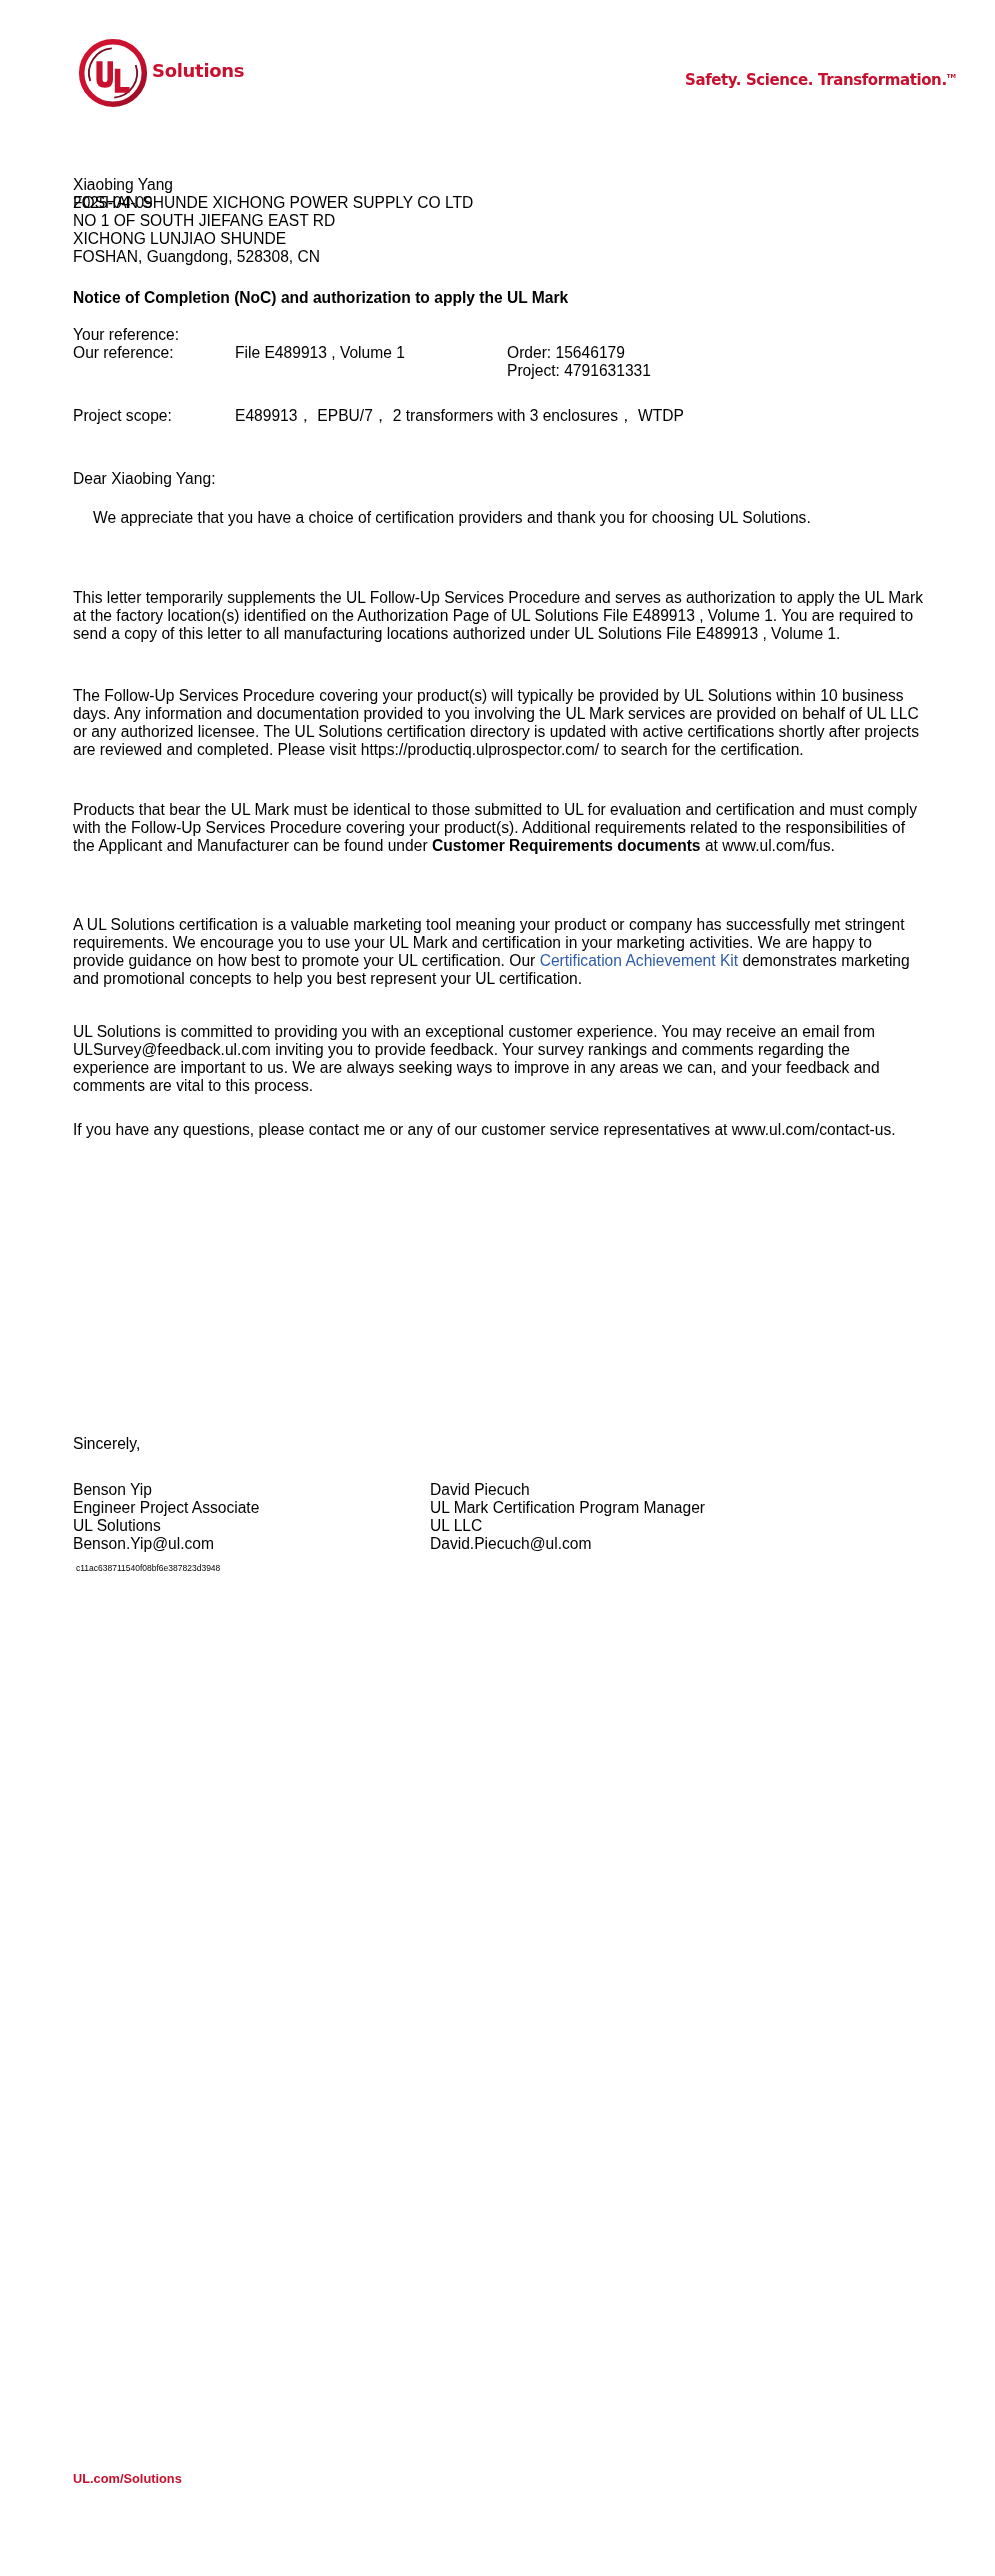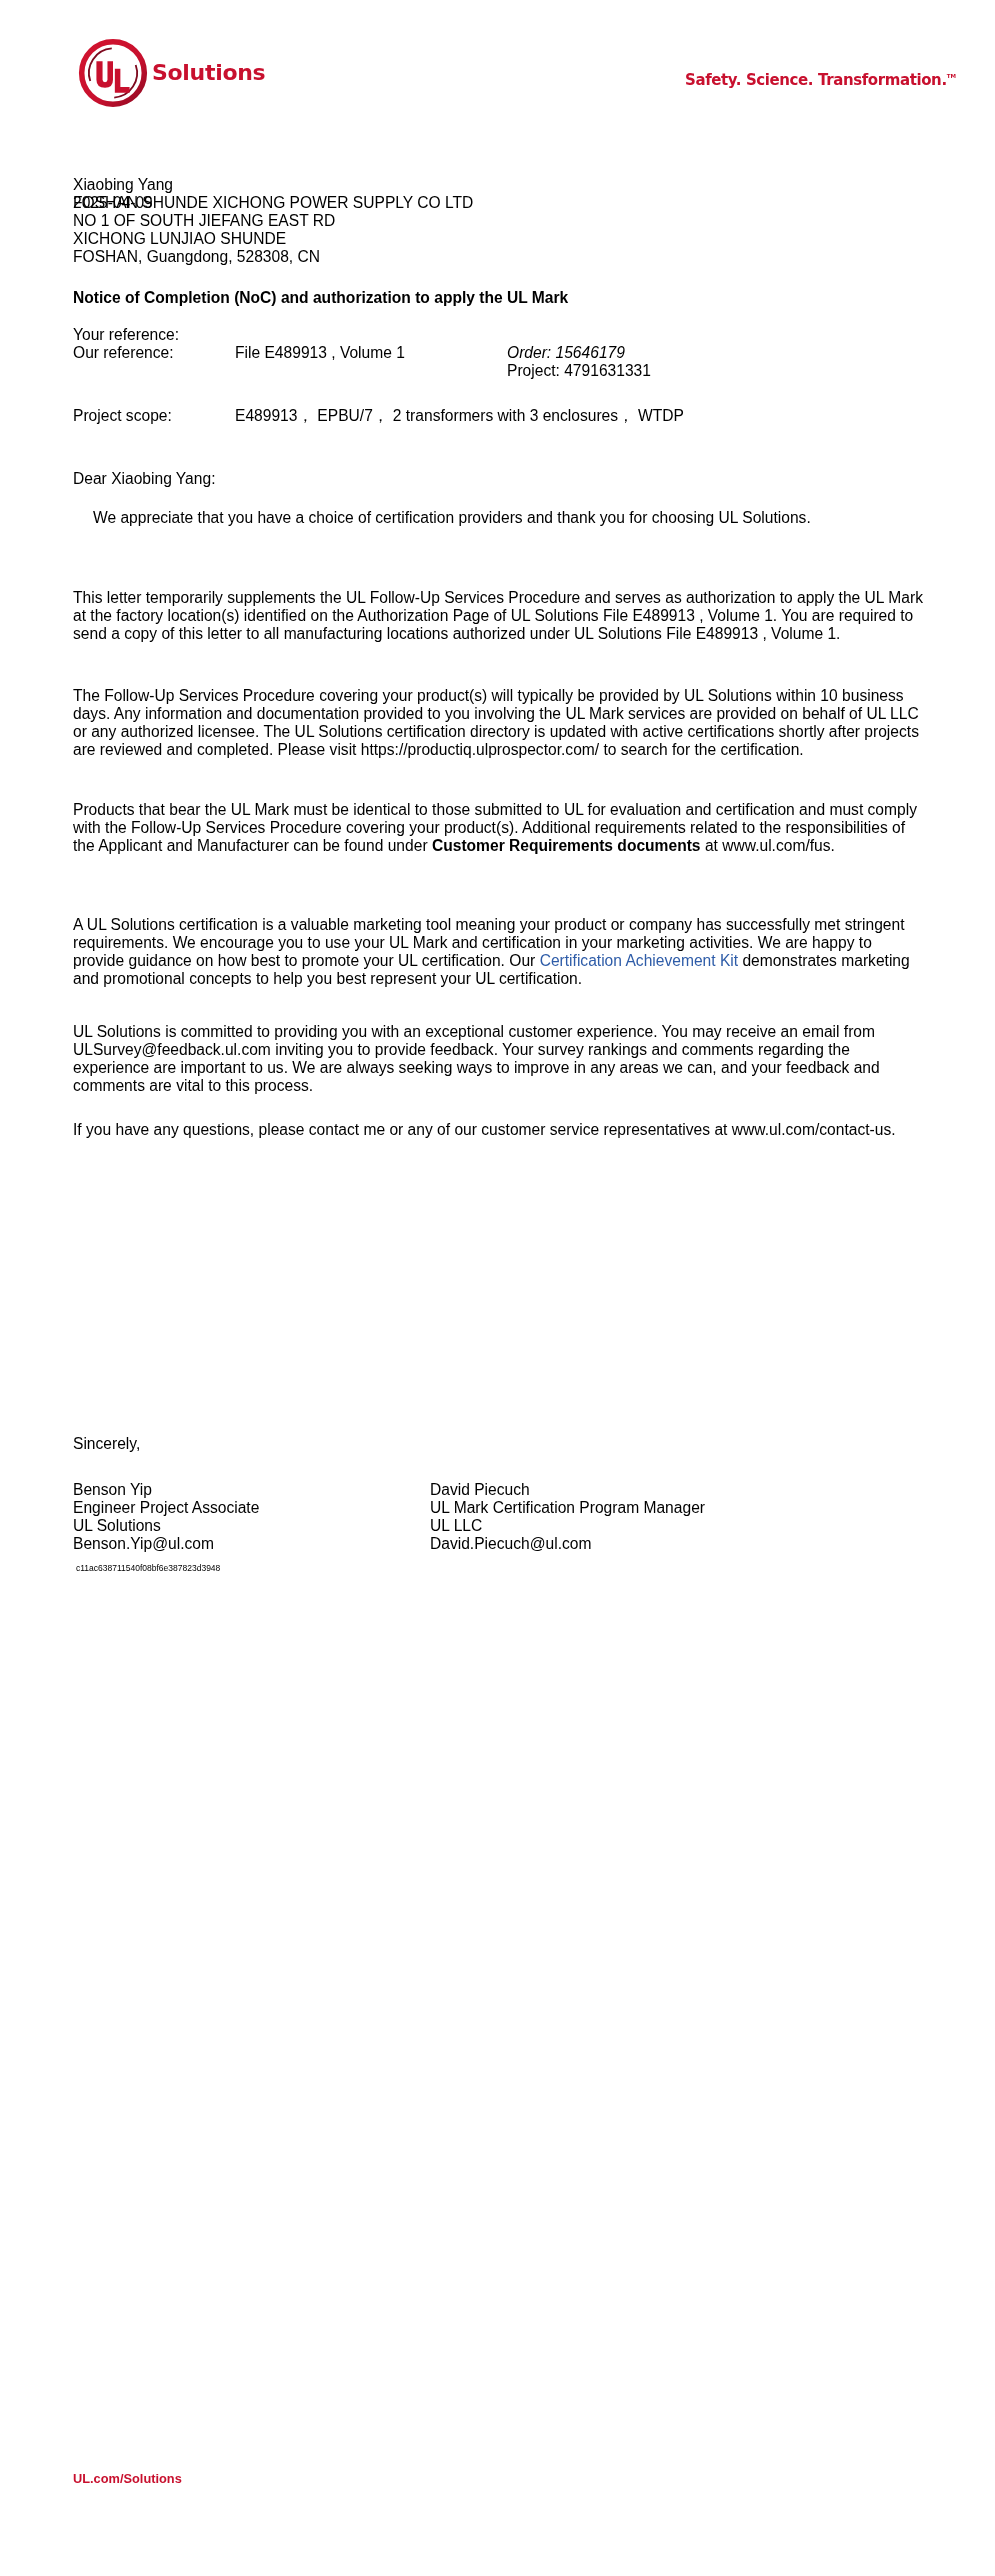--- a/index.html
+++ b/index.html
@@ -26,21 +26,21 @@
       white-space: normal;
     }
     .bold { font-weight: bold; }
     .link { color: #2E5CA8; }
 
     
     .logo-mark { position: absolute; left: 78px; left: 78px; top: 38px; width: 70px; height: 70px; }
     .logo-word {
       position: absolute; left: 152px; top: 60px;
       font-family: "DejaVu Sans", sans-serif;
-      font-weight: bold; font-size: 22px; letter-spacing: -0.3px;
+      font-weight: bold; font-size: 18px; letter-spacing: -0.3px;
       color: #C8102E;
     }
     .tagline {
       position: absolute; left: 685px; top: 71px;
       font-family: "DejaVu Sans", sans-serif;
       font-weight: bold; font-size: 15px; letter-spacing: -0.4px;
       color: #C8102E; white-space: nowrap;
     }
     .tagline sup { font-size: 5.5px; vertical-align: 7.3px; letter-spacing: 0; }
 
@@ -83,21 +83,21 @@
   <div>NO 1 OF SOUTH JIEFANG EAST RD</div>
   <div>XICHONG LUNJIAO SHUNDE</div>
   <div>FOSHAN, Guangdong, 528308, CN</div>
 </div>
 
 <div class="abs txt bold" style="left:73px; top:289px;">Notice of Completion (NoC) and authorization to apply the UL Mark</div>
 
 <div class="abs txt" style="left:73px; top:326px;">Your reference:</div>
 <div class="abs txt" style="left:73px; top:344px;">Our reference:</div>
 <div class="abs txt" style="left:235px; top:344px;">File E489913 , Volume 1</div>
-<div class="abs txt" style="left:507px; top:344px;font-style:italic;">Order: 15646179</div>
+<div class="abs txt" style="left:507px; top:344px;">Order: 15646179</div>
 <div class="abs txt" style="left:507px; top:362px;">Project: 4791631331</div>
 
 <div class="abs txt" style="left:73px; top:407px;">Project scope:</div>
 <div class="abs txt" style="left:235px; top:407px;">E489913， EPBU/7， 2 transformers with 3 enclosures， WTDP</div>
 
 <div class="abs txt" style="left:73px; top:470px;">Dear Xiaobing Yang:</div>
 
 <div class="para" style="top:509px;margin-left:20px;">
   <div>We appreciate that you have a choice of certification providers and thank you for choosing UL Solutions.</div>
 </div>

